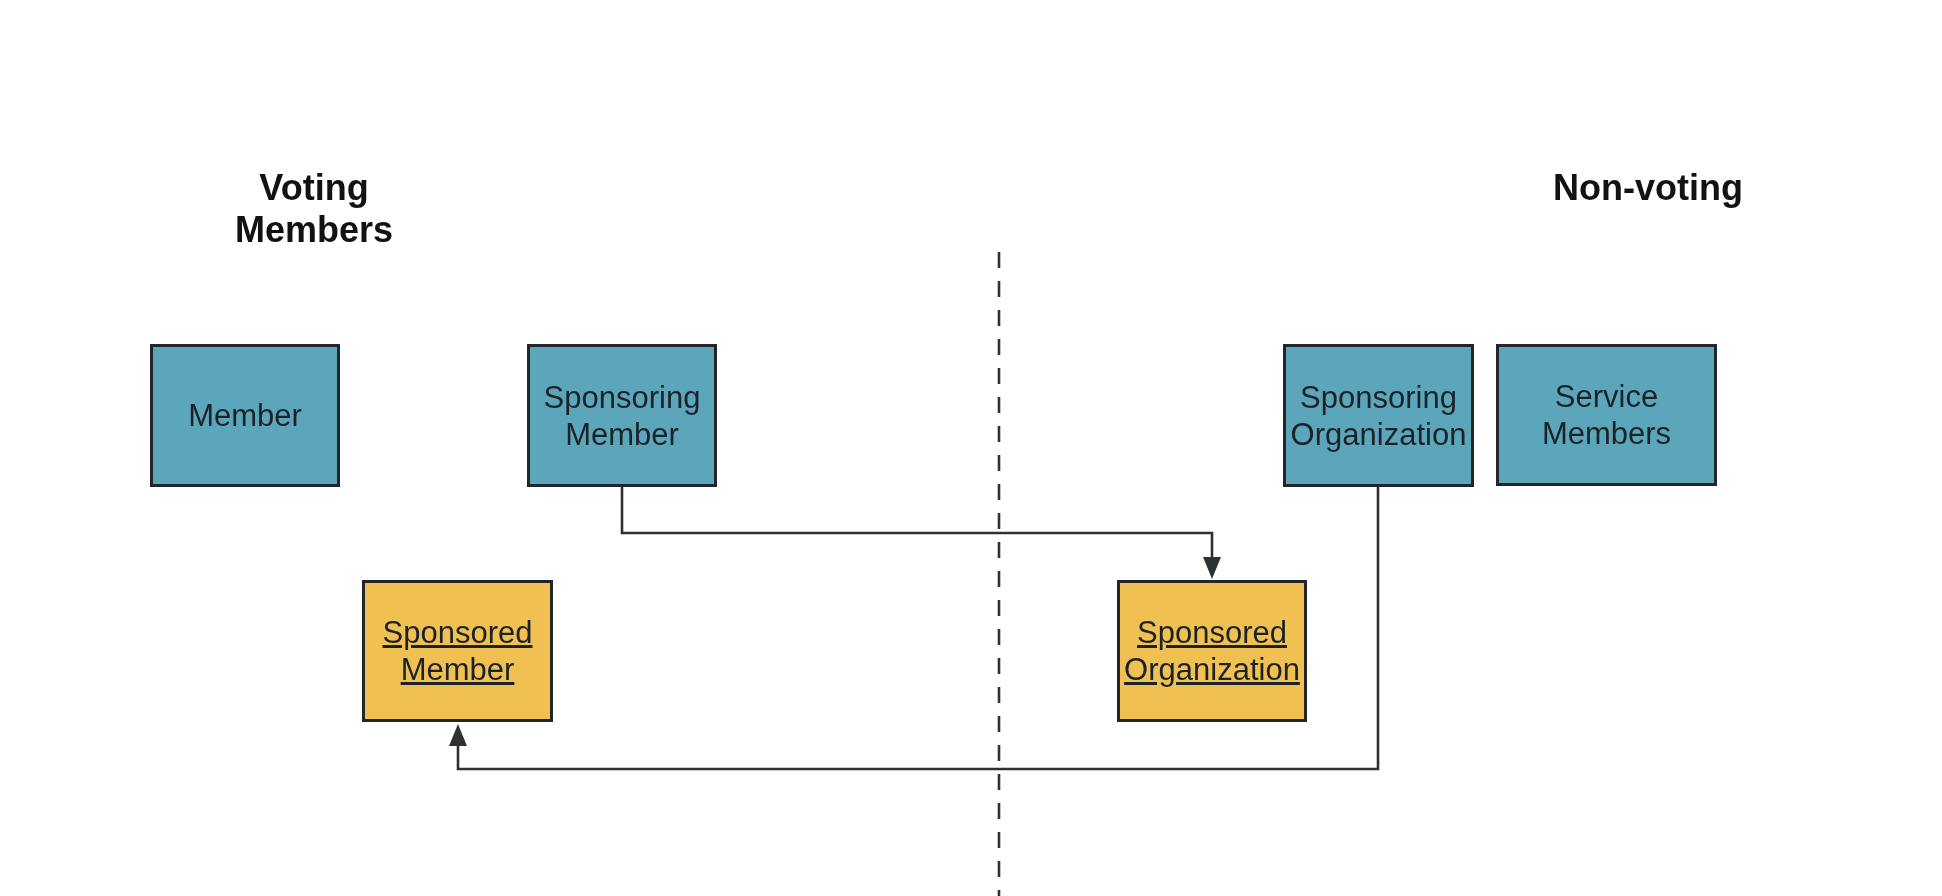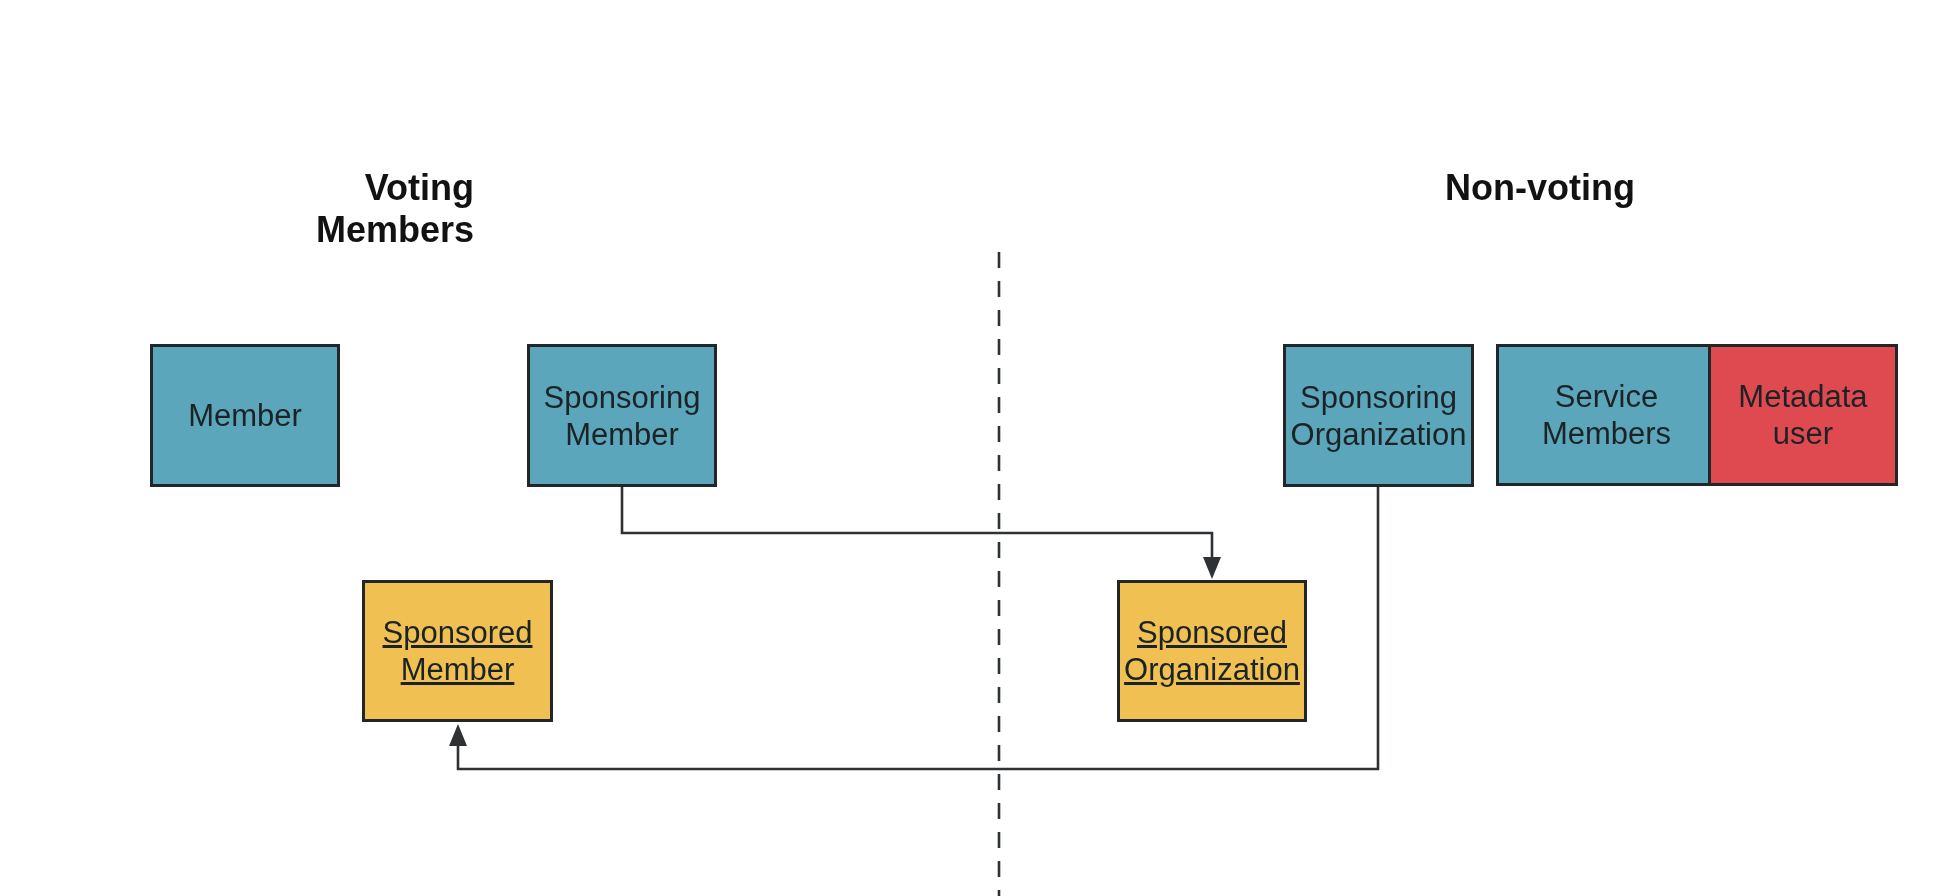--- a/index.html
+++ b/index.html
@@ -39,22 +39,22 @@
   }
 
   .title {
     position: absolute;
     text-align: center;
     font-weight: bold;
     font-size: 36px;
     line-height: 42px;
     color: #121212;
   }
-  .t-voting    { left: 154px;  top: 167px; width: 320px; text-align: right; }
-  .t-nonvoting { left: 1370px; top: 167px; width: 340px; }
+  .t-voting    { left: 154px;  top: 167px; width: 320px; }
+  .t-nonvoting { left: 1478px; top: 167px; width: 340px; }
 
   .node {
     position: absolute;
     display: flex;
     align-items: center;
     justify-content: center;
     box-sizing: border-box;
     border: 3px solid #232629;
     text-align: center;
     font-size: 31px;
@@ -118,26 +118,20 @@
     </div>
   </div>
 
   <div class="node teal n-service-provider">
     <div class="lbl">
       <div>Service</div>
       <div>Members</div>
     </div>
   </div>
 
-  <div class="node red n-metadata-user">
-    <div class="lbl">
-      <div>Metadata</div>
-      <div>user</div>
-    </div>
-  </div>
 
   <div class="node gold n-sponsored-member">
     <div class="lbl">
       <div>Sponsored</div>
       <div>Member</div>
     </div>
   </div>
 
   <div class="node gold n-sponsored-organization">
     <div class="lbl">

